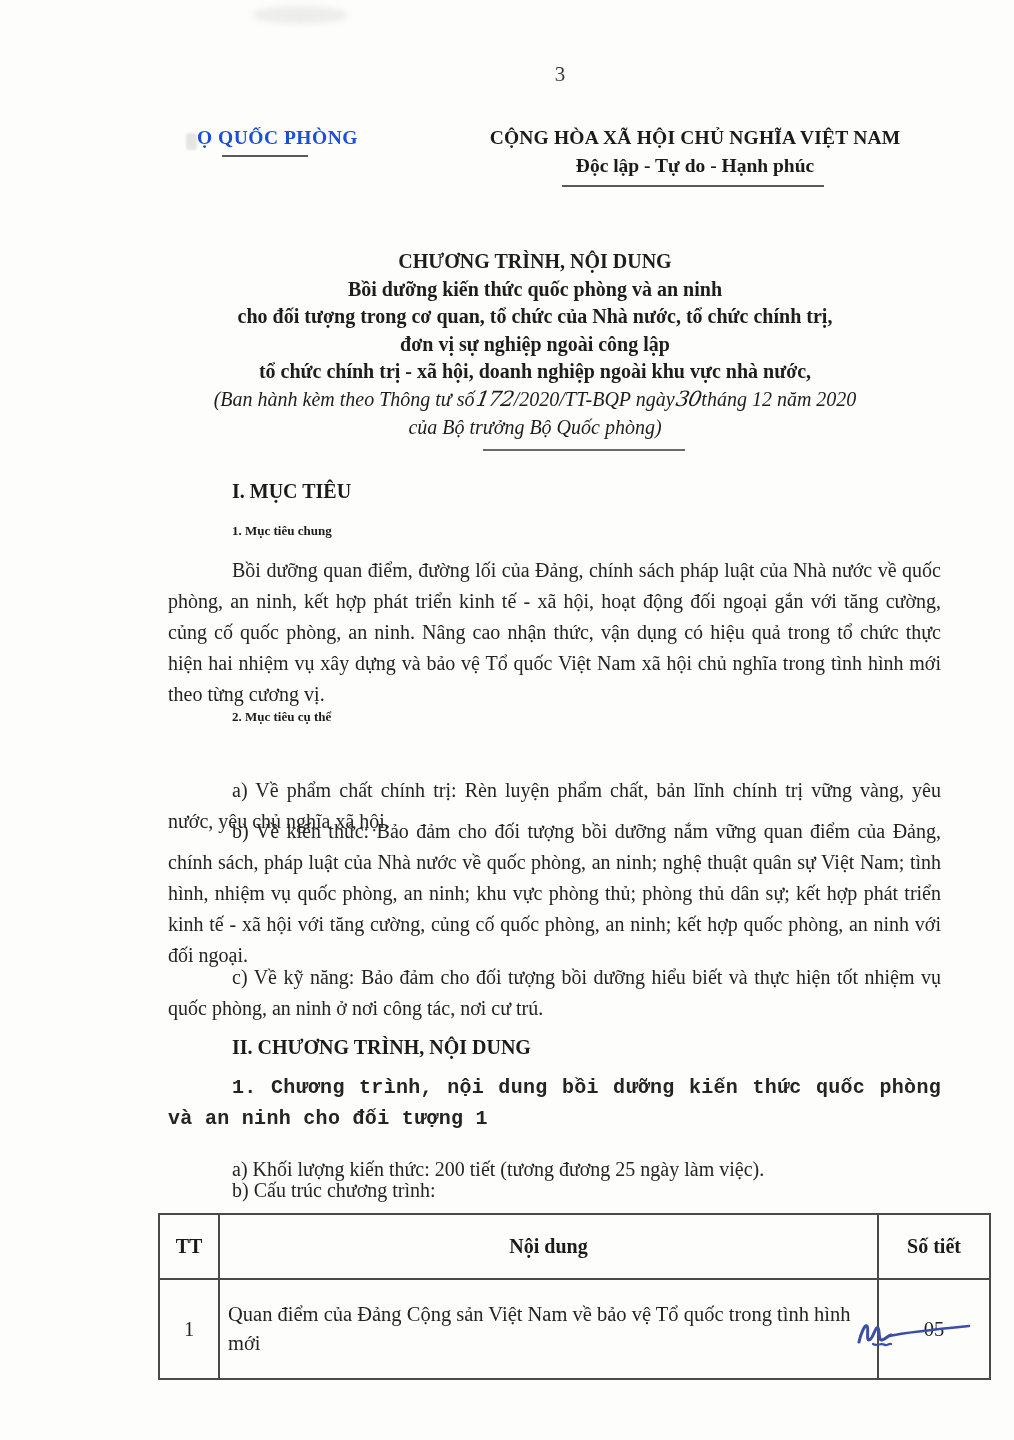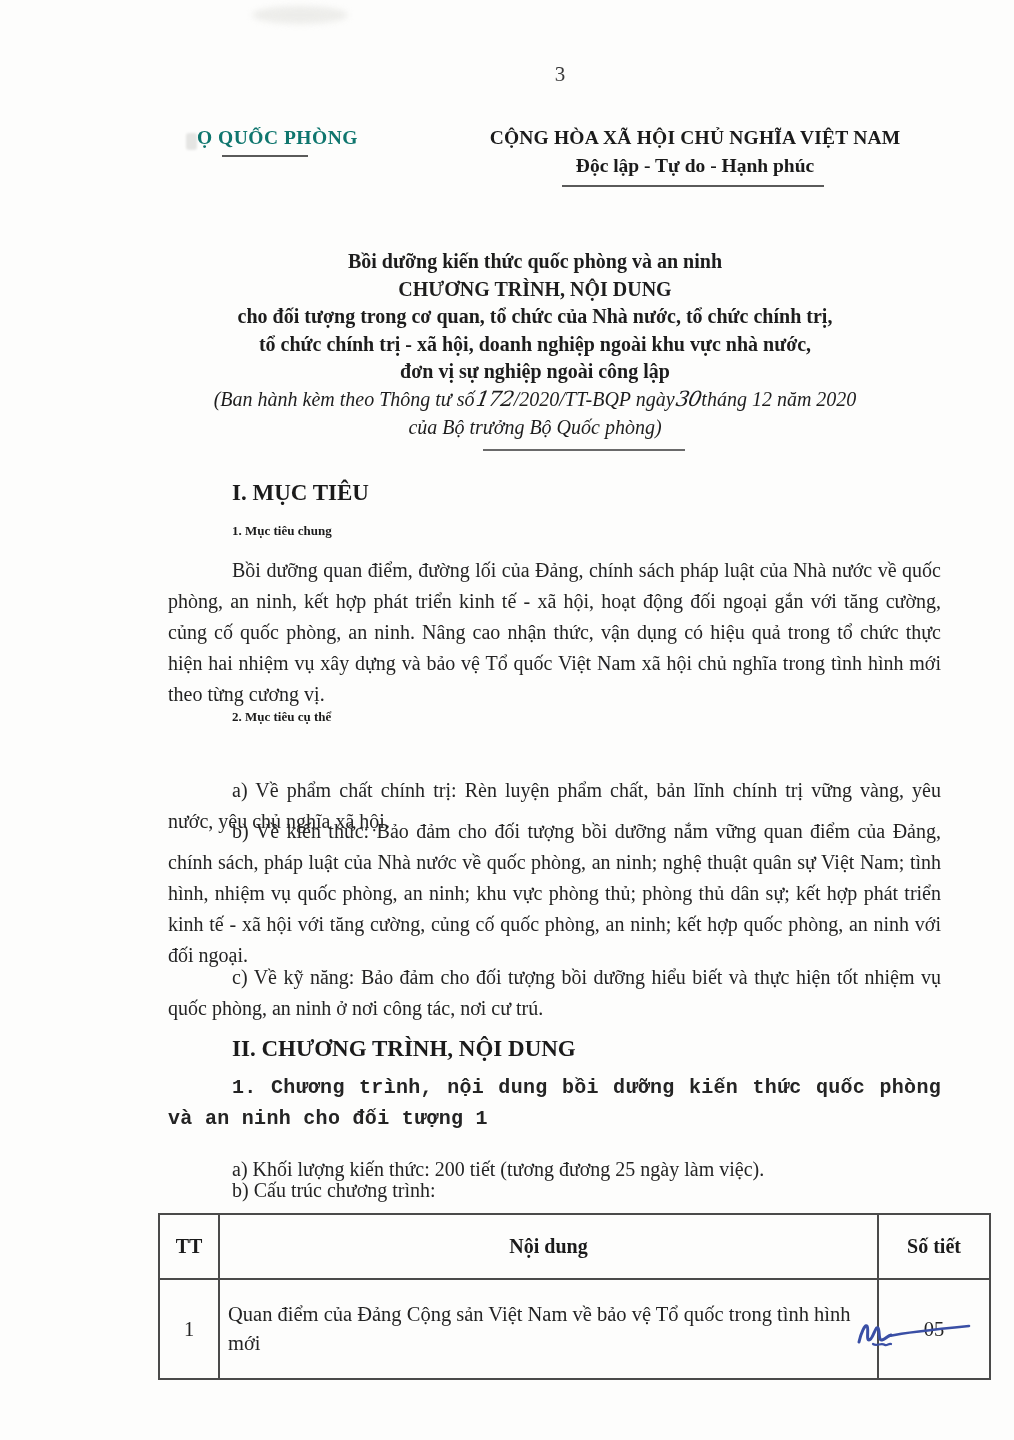--- a/index.html
+++ b/index.html
@@ -23,39 +23,39 @@
   }
   .org-cut{
     left:186px;top:133px;width:11px;height:17px;
     background:#c9c9c6;border-radius:3px;opacity:.45;
     filter:blur(1px);
   }
 
   .page-number{left:540px;top:62px;width:40px;font-size:21px;color:#3a3a3a;text-align:center;}
 
   
-  .org-name{left:197px;top:127px;font-size:19.5px;letter-spacing:.5px;color:#0f766e;}
+  .org-name{left:197px;top:127px;font-size:19.5px;letter-spacing:.5px;color:#1d4ed8;}
   .org-underline{left:222px;top:155px;width:86px;height:0;border-bottom:2.5px solid #5a5a5a;}
   .national-motto-1{left:455px;top:127px;width:480px;font-size:19.5px;letter-spacing:.2px;color:#1b1b1b;text-align:center;}
   .national-motto-2{left:455px;top:155px;width:480px;font-size:19.5px;color:#1b1b1b;text-align:center;}
   .national-underline{left:562px;top:185px;width:262px;height:0;border-bottom:2.5px solid #5a5a5a;}
 
   
   .title-block{left:140px;top:248px;width:790px;line-height:27.6px;font-size:20px;color:#1d1d1d;}
   .title-block .line{display:block;}
   .issuance{font-size:20px;}
   .handwritten{
     display:inline-block;transform:skewX(-10deg);
     font-family:"DejaVu Serif",serif;font-style:italic;
     font-size:21px;letter-spacing:-1px;padding:0 1px;
   }
   .title-rule{left:483px;top:449px;width:202px;height:0;border-bottom:2.5px solid #6a6a6a;}
 
   
-  .h-major{font-size:23px;color:#1b1b1b;}
+  .h-major{font-size:20px;color:#1b1b1b;}
   .h-minor{font-size:13px;color:#1b1b1b;}
   .para{
     left:168px;width:773px;font-size:20px;line-height:31px;
     text-indent:64px;color:#242424;
   }
   .hm1{left:232px;top:480px;}
   .hm2{left:232px;top:523px;}
   .p1{top:555px;}
   .hm3{left:232px;top:709px;}
   .pa{top:743px;margin-top:32px;}
@@ -89,25 +89,25 @@
 
 <div class="abs page-number">3</div>
 
 <div class="abs org-name b">Ọ QUỐC PHÒNG</div>
 <div class="abs org-underline"></div>
 <div class="abs national-motto-1 b">CỘNG HÒA XÃ HỘI CHỦ NGHĨA VIỆT NAM</div>
 <div class="abs national-motto-2 b">Độc lập - Tự do - Hạnh phúc</div>
 <div class="abs national-underline"></div>
 
 <div class="abs title-block center">
+  <span class="line b">CHƯƠNG TRÌNH, NỘI DUNG</span>
   <span class="line b">Bồi dưỡng kiến thức quốc phòng và an ninh</span>
-  <span class="line b">CHƯƠNG TRÌNH, NỘI DUNG</span>
   <span class="line b">cho đối tượng trong cơ quan, tổ chức của Nhà nước, tổ chức chính trị,</span>
+  <span class="line b">đơn vị sự nghiệp ngoài công lập</span>
   <span class="line b">tổ chức chính trị - xã hội, doanh nghiệp ngoài khu vực nhà nước,</span>
-  <span class="line b">đơn vị sự nghiệp ngoài công lập</span>
   <span class="line i issuance"><span>(Ban hành kèm theo Thông tư số</span><span class="handwritten">172</span><span>/2020/TT-BQP ngày</span><span class="handwritten">30</span><span>tháng 12 năm 2020</span></span>
   <span class="line i issuance">của Bộ trưởng Bộ Quốc phòng)</span>
 </div>
 <div class="abs title-rule"></div>
 
 <div class="abs h-major b hm1">I. MỤC TIÊU</div>
 <div class="abs h-minor b hm2">1. Mục tiêu chung</div>
 <div class="abs para justify p1">Bồi dưỡng quan điểm, đường lối của Đảng, chính sách pháp luật của Nhà nước về quốc phòng, an ninh, kết hợp phát triển kinh tế - xã hội, hoạt động đối ngoại gắn với tăng cường, củng cố quốc phòng, an ninh. Nâng cao nhận thức, vận dụng có hiệu quả trong tổ chức thực hiện hai nhiệm vụ xây dựng và bảo vệ Tổ quốc Việt Nam xã hội chủ nghĩa trong tình hình mới theo từng cương vị.</div>
 
 <div class="abs h-minor b hm3">2. Mục tiêu cụ thể</div>

